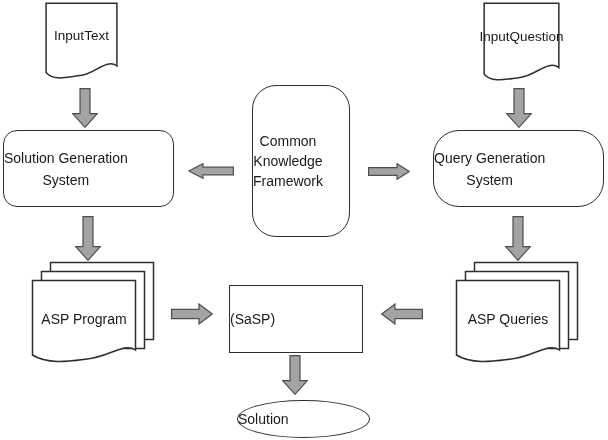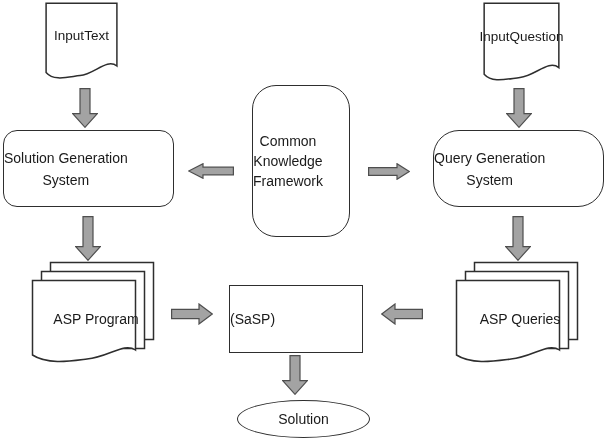--- a/index.html
+++ b/index.html
@@ -36,35 +36,35 @@
   }
   .lbl{font-size:14px;line-height:21px;text-align:center;color:var(--text);}
   .lbl span{display:block;white-space:nowrap;}
   .doc-lbl{
     position:absolute;left:0;top:0;width:100%;height:100%;
     display:flex;align-items:center;justify-content:center;
     padding-bottom:14px;box-sizing:border-box;
     font-size:13.5px;line-height:19px;
   }
   .stack-lbl{
-    position:absolute;left:13px;width:104px;top:48px;
+    position:absolute;left:1px;width:104px;top:48px;
     font-size:14px;line-height:20px;text-align:center;white-space:nowrap;
   }
   .arrow{position:absolute;display:block;}
   .arrow polygon{
     fill:var(--arrow-fill);
     stroke:var(--arrow-stroke);
     stroke-width:1.2;
     stroke-linejoin:miter;
   }
   .ellipse{
     background:var(--shape-fill);
     border:1.5px solid var(--shape-stroke);
     border-radius:50%;
-    display:flex;align-items:center;justify-content:center;
+    display:flex;align-items:center;
   }
 </style>
 </head>
 <body>
 
 <div class="canvas">
 
   <div class="node" style="left:45px;top:2px;width:73px;height:80px">
     <svg class="shape-svg" viewBox="0 0 100 100" preserveAspectRatio="none">
       <path d="M1.5,1.5 H98.5 V80 C85,70 68,90 48,92 C30,94 12,99 1.5,88 Z"></path>

